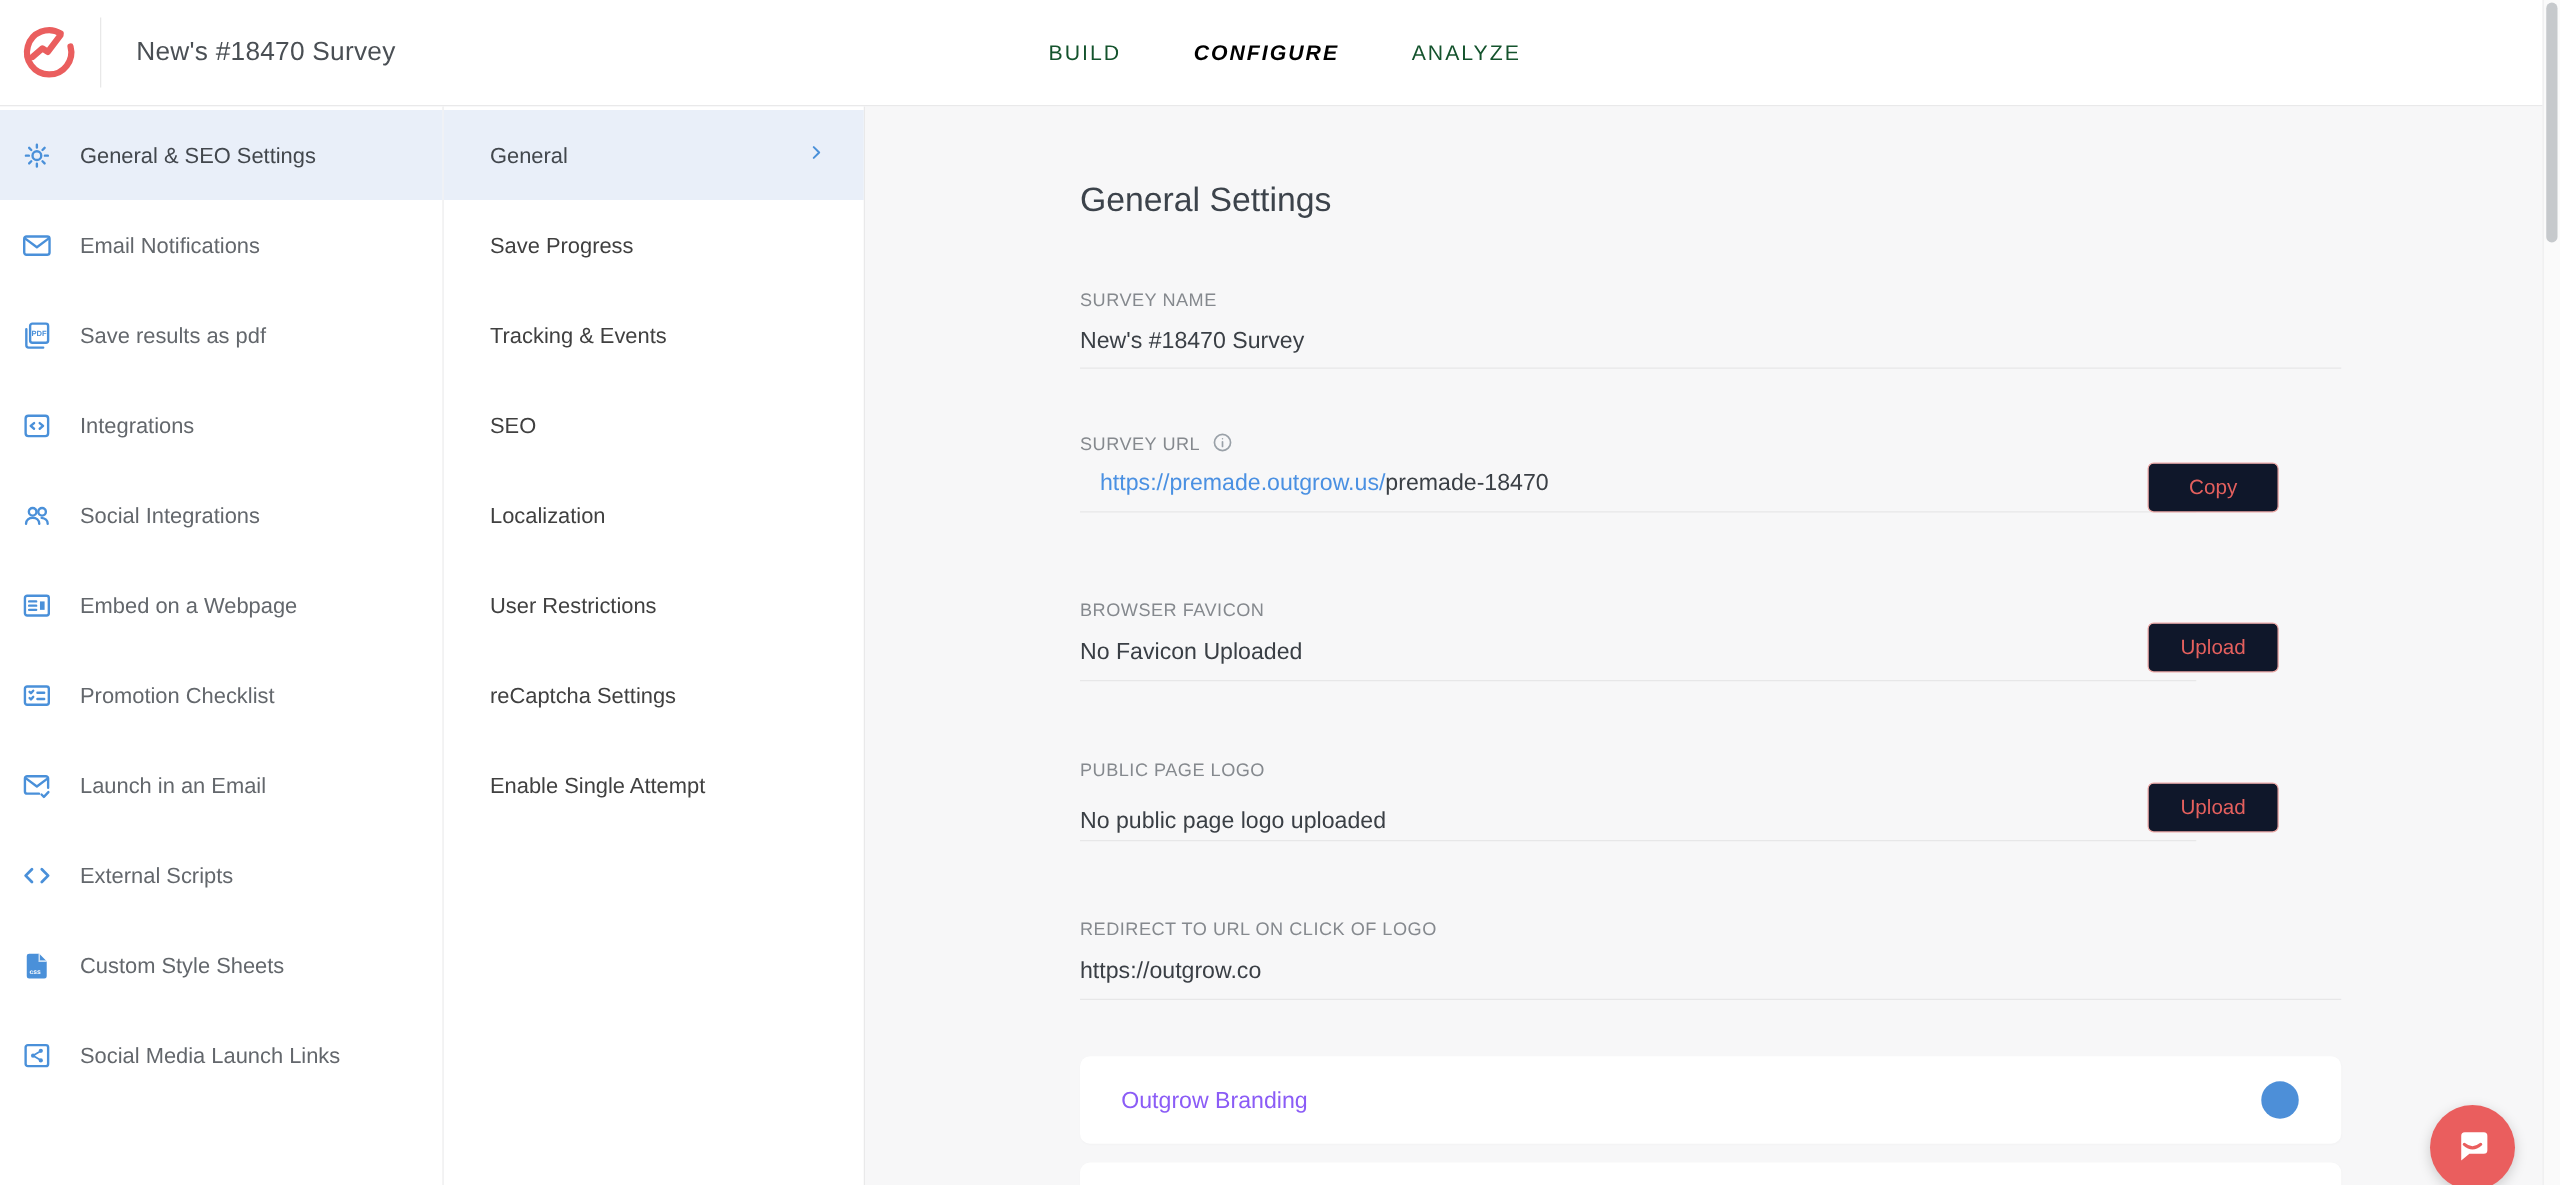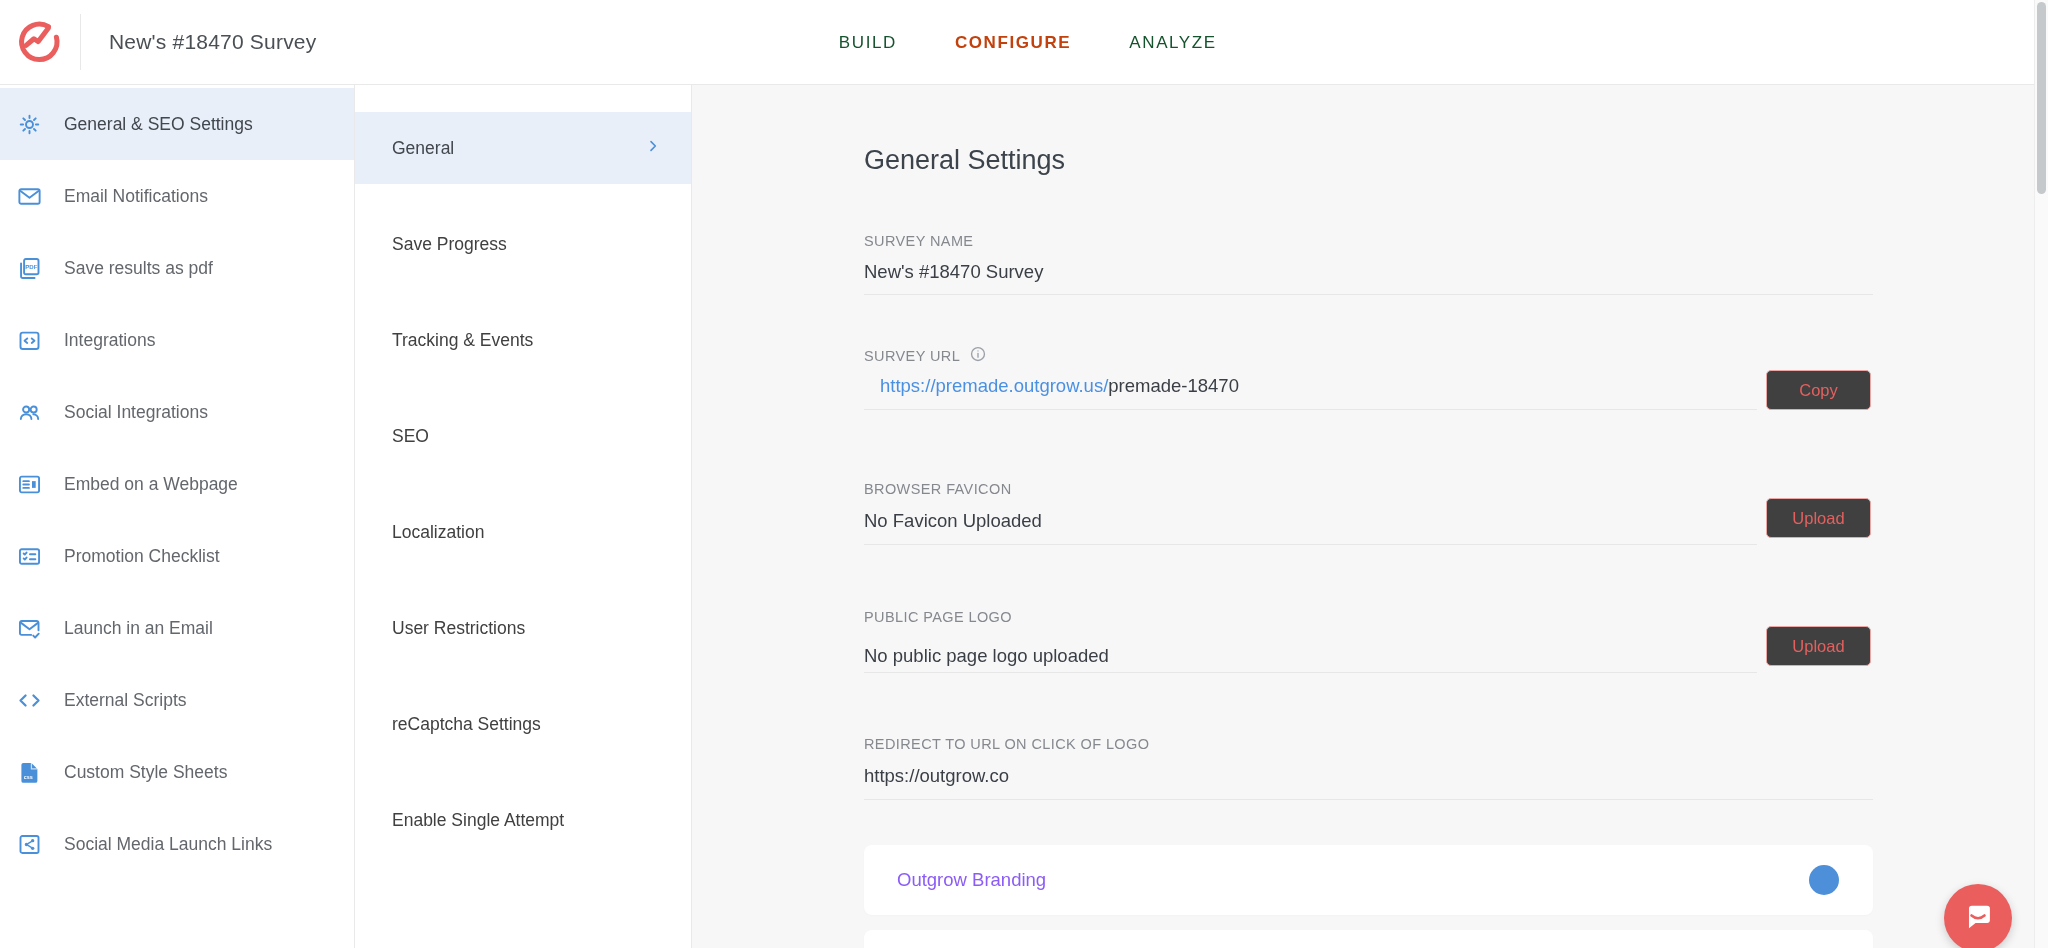--- a/index.html
+++ b/index.html
@@ -20,21 +20,21 @@
   .header-left { display:flex; align-items:center; padding-left:14px; }
   .logo { width:52px; height:56px; display:flex; align-items:center; justify-content:center; }
   .logo-divider { width:1px; height:56px; background:#e8e8e8; margin:0 0 0 14px; }
   .doc-title { font-size:21px; color:#4a4f54; margin-left:28px; letter-spacing:0.2px; }
 
   .header-tabs {
     position:absolute; left:50%; top:0; height:85px; transform:translateX(-49%);
     display:flex; align-items:center; gap:58px;
   }
   .tab { font-size:17px; letter-spacing:1.6px; color:#14532d; cursor:pointer; }
-  .tab.active { color:#c2410c; font-weight:700; }
+  .tab.active { color:#000000; font-weight:700;font-style:italic; }
 
   .header-right {
     position:absolute; right:18px; top:0; height:85px;
     display:flex; align-items:center; gap:19px;
   }
   .icon-btn {
     width:48px; height:43px; background:#fff; border:1px solid #ececee;
     border-radius:5px; display:flex; align-items:center; justify-content:center;
     cursor:pointer;
   }
@@ -62,21 +62,21 @@
     height:72px; display:flex; align-items:center; padding-left:14px; gap:20px;
     cursor:pointer;
   }
   .s1-item .icn { width:30px; height:30px; display:flex; align-items:center; justify-content:center; flex:0 0 30px; }
   .s1-label { font-size:17.5px; color:#63676c; }
   .s1-item.active { background:#e9eff9; }
   .s1-item.active .s1-label { color:#42474d; }
 
   .s2-item {
     height:72px; display:flex; align-items:center; padding:0 30px 0 37px;
-    cursor:pointer; justify-content:space-between;margin-top:24px;
+    cursor:pointer; justify-content:space-between;
   }
   .s2-item .s2-label { font-size:17.5px; color:#404040; }
   .s2-item.active { background:#e9eff9; }
   .s2-item.active .s2-label { color:#42474d; }
 
   
   .main {
     position:absolute; top:85px; left:692px; right:0; bottom:0;
     background:#f7f7f8;
   }
@@ -84,22 +84,22 @@
   .page-heading { top:60px; font-size:27px; font-weight:500; color:#3c434b; position:absolute; left:172px; }
 
   .field-label {
     font-size:14.5px; color:#85898e; letter-spacing:0.4px; position:absolute; left:172px;
     display:flex; align-items:center; gap:9px;
   }
   .field-value { font-size:18.5px; color:#3a3f45; position:absolute; left:172px; }
   .underline { position:absolute; left:172px; height:1px; background:#e7e7e8; }
 
   .side-btn {
-    position:absolute; left:1074px; width:105px; height:40px;
-    background:#404040; border:1px solid #eba7a5; border-radius:5px;
+    position:absolute; left:1026px; width:105px; height:40px;
+    background:#0f172a; border:1px solid #eba7a5; border-radius:5px;
     color:#e4605e; font-size:16.5px; display:flex; align-items:center; justify-content:center;
     cursor:pointer;
   }
   .link-blue { color:#4a90e2;margin-left:16px; }
 
   .card {
     position:absolute; left:172px; width:1009px; background:#fff;
     border-radius:8px; box-shadow:0 1px 2px rgba(0,0,0,0.02);
   }
   .card1 { top:760px; height:70px; display:flex; align-items:center;

